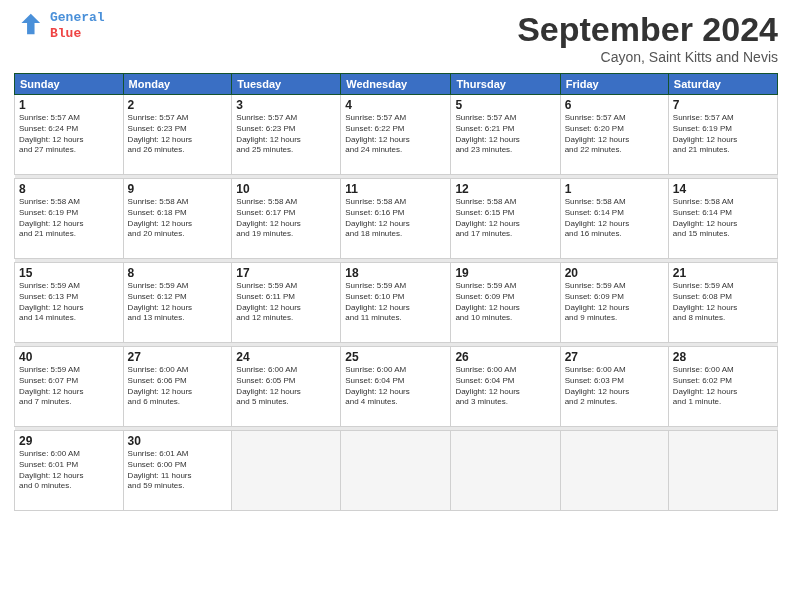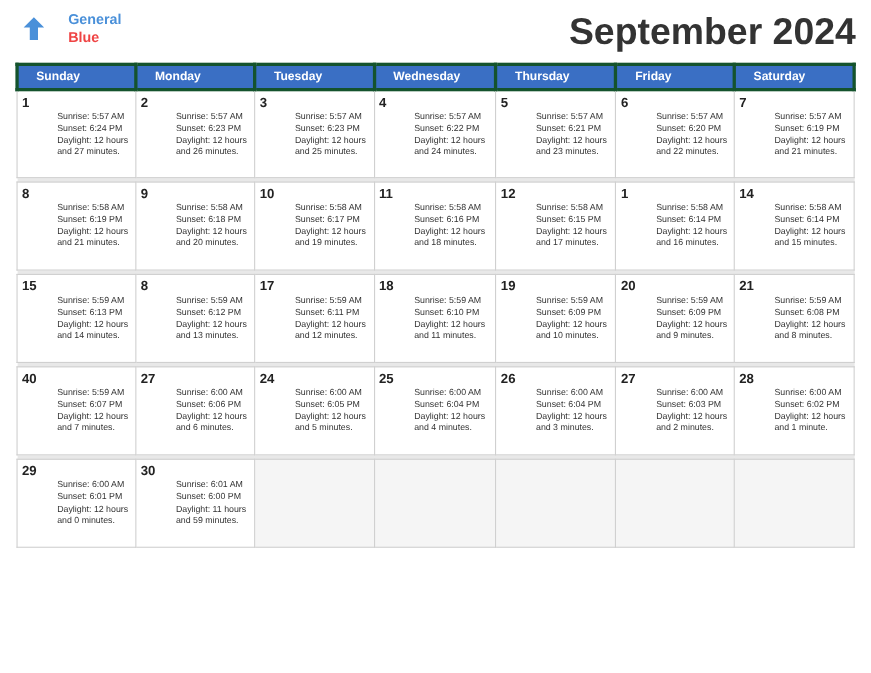--- a/index.html
+++ b/index.html
@@ -17,22 +17,22 @@
       background: #fff;
     }
     .header {
       display: flex;
       justify-content: space-between;
       align-items: flex-start;
       margin-bottom: 8px;
     }
     .logo {
       display: flex;
-      align-items: center;
-      gap: 20px;
+      gap: 8px;
+      font-family: Liberation Mono, monospace;
     }
     .logo-text {
       font-size: 13px;
       font-weight: bold;
       color: #333;
       line-height: 1.2;
     }
     .logo-text span {
       color: #4a90d9;
     }
@@ -54,24 +54,24 @@
     }
     .calendar {
       width: 100%;
       border-collapse: collapse;
       font-size: 8.5px;
     }
     .calendar th {
       background-color: #3a6fc4;
       color: #fff;
       text-align: left;
-      padding: 4px 16px;
+      padding: 4px 5px;
       font-size: 11px;
       font-weight: bold;
-      border: 3px solid #14532d;
+      border: 1px solid #14532d;
     }
     .calendar td {
       border: 1px solid #d0d0d0;
       vertical-align: top;
       padding: 3px 4px;
       width: 113px;
       height: 80px;
       background: #fff;
     }
     .calendar td.empty {
@@ -81,40 +81,40 @@
       font-size: 12px;
       font-weight: bold;
       color: #222;
       display: block;
       margin-bottom: 1px;
     }
     .day-info {
       color: #333;
       font-size: 8px;
       line-height: 1.35;
-      margin-left: 32px;
     }
   </style>
 </head>
 <body>
 
 <div class="page">
   <div class="header">
     <div class="logo">
       <svg class="logo-icon" viewBox="0 0 30 30">
         <rect x="0" y="0" width="30" height="30" fill="white"></rect>
         <polygon points="18,4 28,14 22,14 22,26 14,26 14,14 8,14" fill="#4a90d9"></polygon>
       </svg>
       <div class="logo-text">
         <div><span>General</span></div>
         <div><span style="color:#ef4444">Blue</span></div>
       </div>
     </div>
     <div class="title-area">
       <div class="month-title">September 2024</div>
+      <div class="subtitle">Cayon, Saint Kitts and Nevis</div>
     </div>
   </div>
 
   <table class="calendar">
     <thead>
       <tr>
         <th>Sunday</th>
         <th>Monday</th>
         <th>Tuesday</th>
         <th>Wednesday</th>

